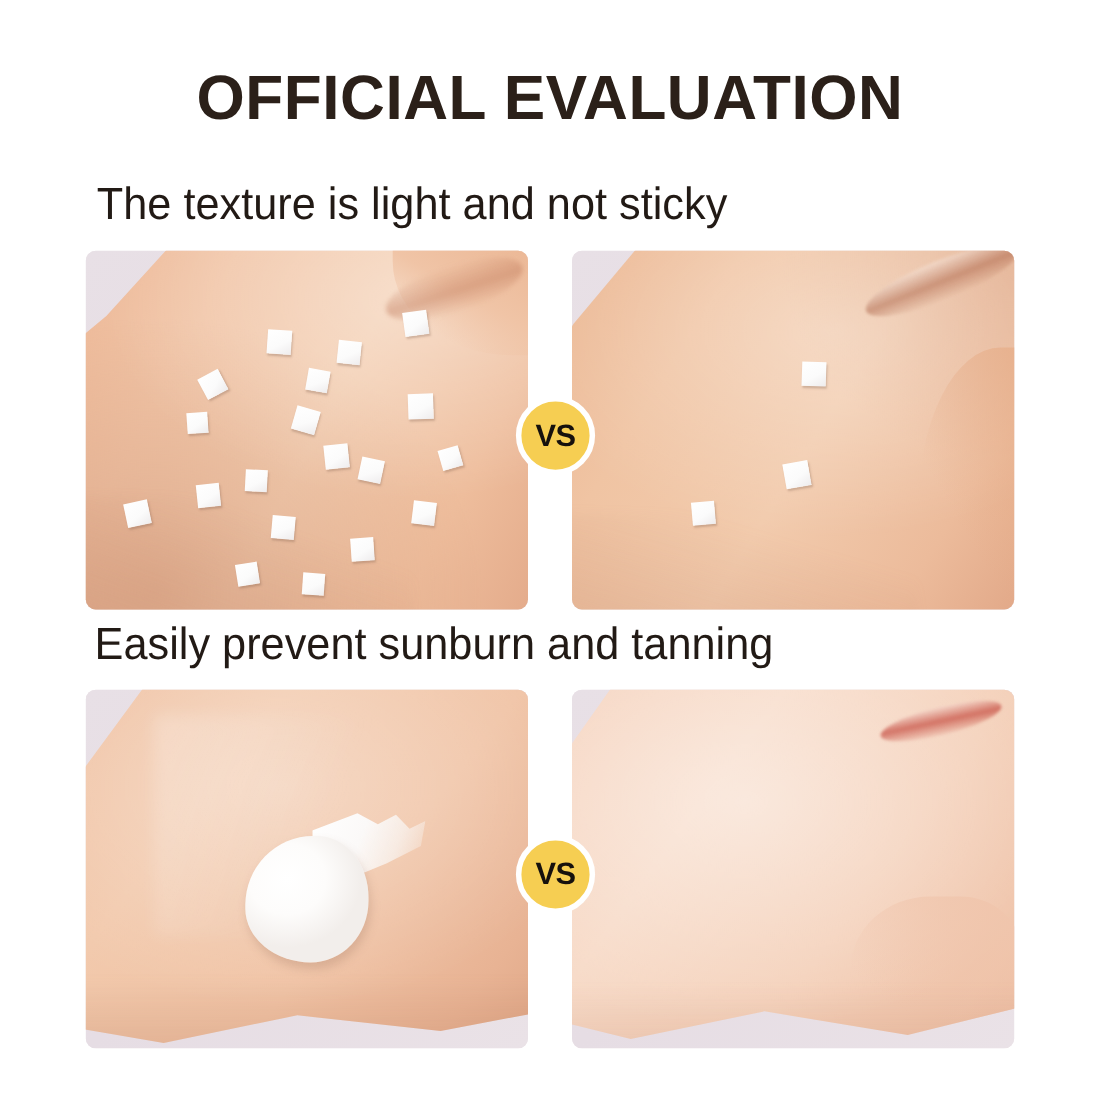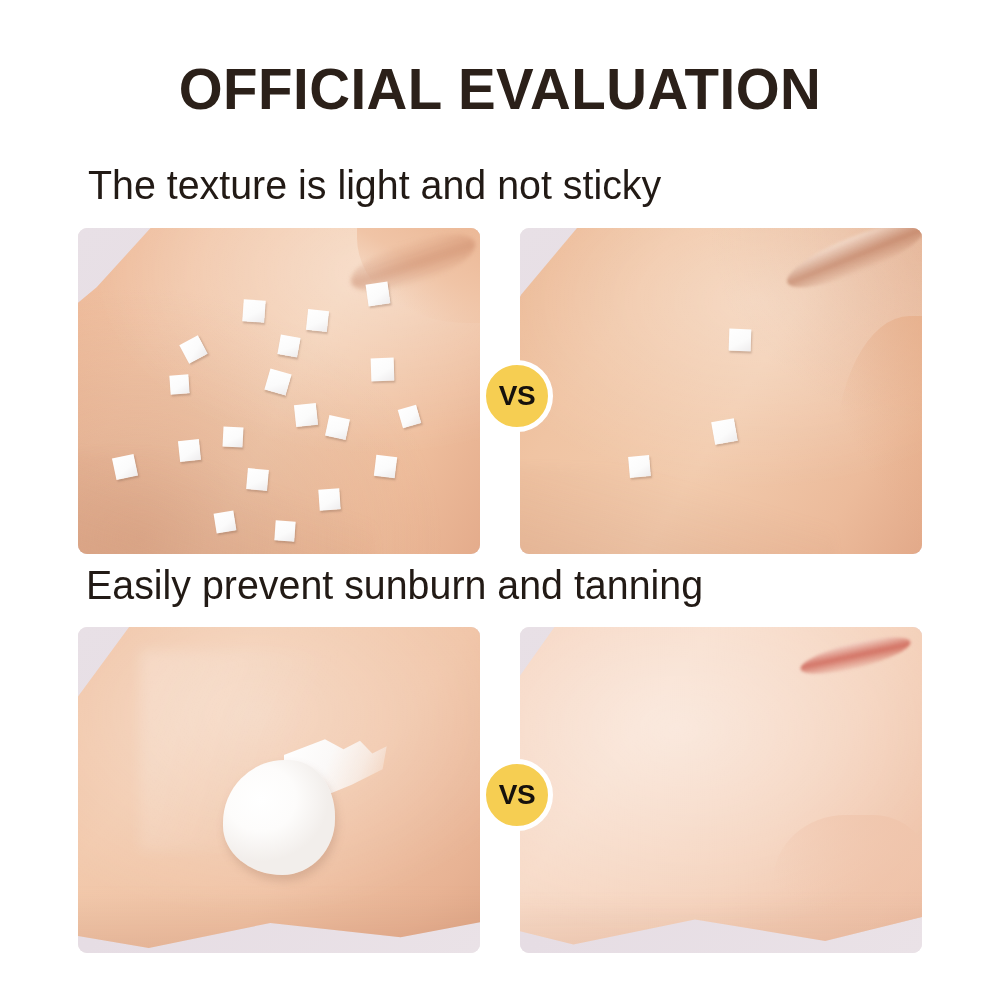--- a/index.html
+++ b/index.html
@@ -262,21 +262,20 @@
   }
 
   
   .vs-gap {
     position: absolute;
     left: 402px;
     top: 0;
     width: 40px;
     height: 326px;
     background: #ffffff;
-    margin-left: 12px;
   }
   .vs-badge {
     position: absolute;
     left: 50%;
     top: 50%;
     width: 62px;
     height: 62px;
     margin-left: -31px;
     margin-top: -31px;
     border-radius: 50%;

